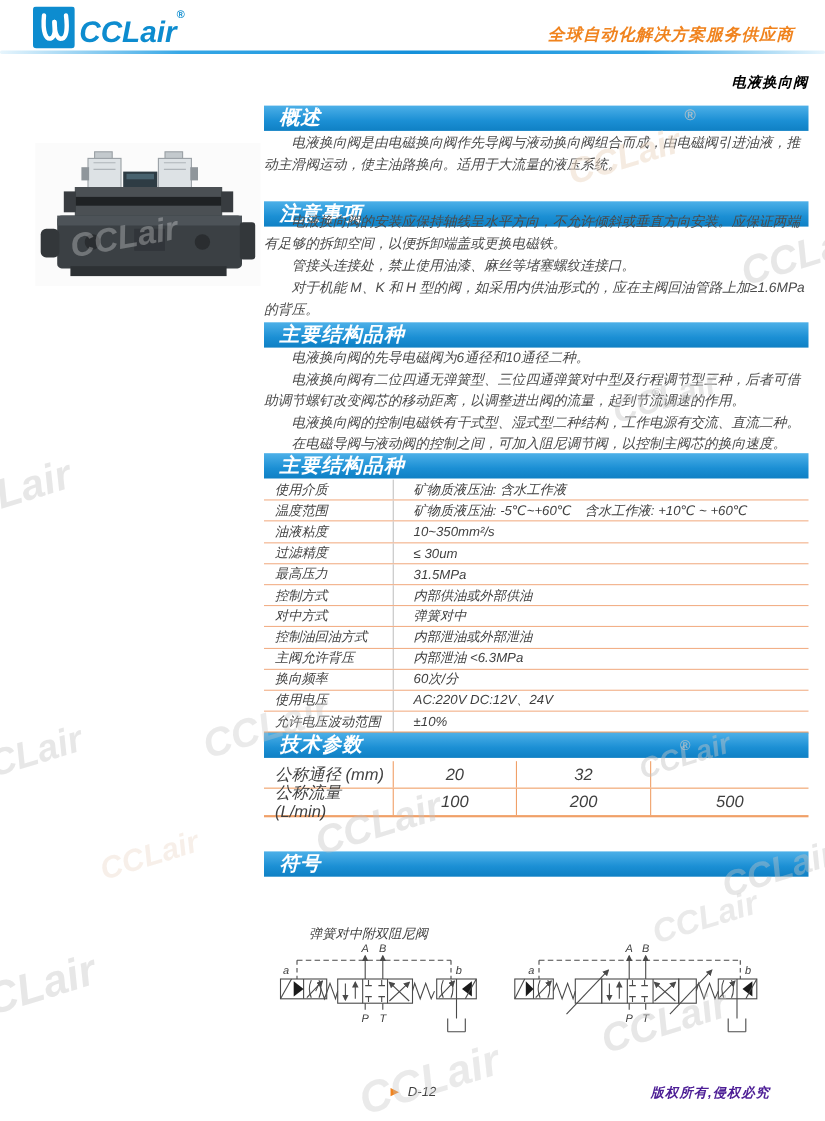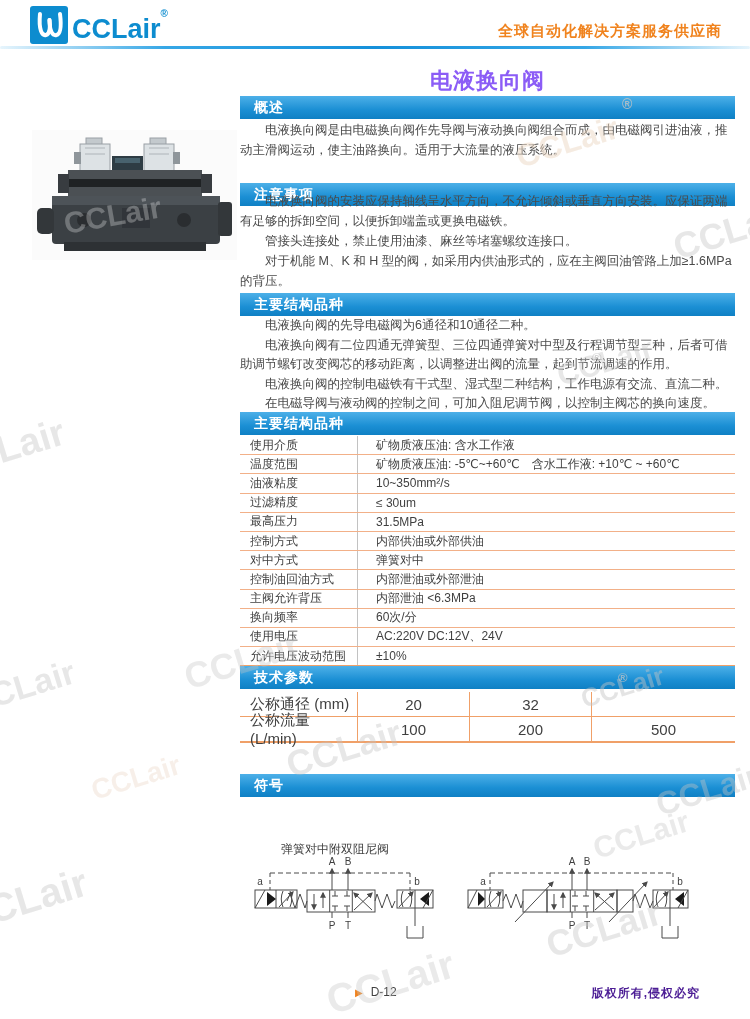--- a/index.html
+++ b/index.html
@@ -1,37 +1,37 @@
 <!DOCTYPE html>
 <html><head>
 <meta charset="utf-8">
 <style>
   html,body{margin:0;padding:0;}
   body{font-family:"Liberation Sans","DejaVu Sans",sans-serif;background:#fff;}
-  #page{position:relative;width:750px;height:1019px;background:#fff;overflow:hidden;}
+  #page{position:relative;width:750px;height:1019px;background:#fff;overflow:hidden;font-style:italic;}
 
   
   .logo-wrap{position:absolute;left:30px;top:6px;display:flex;align-items:flex-start;}
   .logo-mark{width:38px;height:38px;}
   .logo-text{color:#0d8ccf;font-size:27px;font-weight:bold;letter-spacing:0px;margin-left:4px;margin-top:8px;}
   .logo-reg{color:#0d8ccf;font-size:10px;vertical-align:top;position:relative;top:-6px;}
   .tagline{position:absolute;right:28px;top:22px;color:#f0831e;font-size:15px;font-weight:bold;letter-spacing:1px;}
   .header-rule{position:absolute;left:0;top:46px;width:750px;height:3px;border-radius:2px;
     background:linear-gradient(90deg,rgba(160,215,245,0.25) 0%,#36a7e6 22%,#1590da 50%,#36a7e6 78%,rgba(160,215,245,0.25) 100%);}
 
-  .page-title{position:absolute;left:240px;top:66px;width:495px;text-align:center;
-    font-size:22px;font-weight:bold;color:#8b5cf6;letter-spacing:1px;}
+  .page-title{position:absolute;left:240px;top:66px;width:495px;text-align:right;
+    font-size:13px;font-weight:bold;color:#000000;letter-spacing:1px;}
 
   
   .photo{position:absolute;left:32px;top:130px;width:205px;height:130px;}
 
   
   .secbar{position:absolute;left:240px;width:495px;height:23px;line-height:23px;
     background:linear-gradient(180deg,#4db0e8 0%,#1b8fd4 60%,#0f80c4 100%);
-    color:#fff;font-size:14px;font-weight:bold;padding-left:14px;box-sizing:border-box;letter-spacing:1px;}
+    color:#fff;font-size:18px;font-weight:bold;padding-left:14px;box-sizing:border-box;letter-spacing:1px;}
   .sectext{position:absolute;left:240px;width:495px;color:#4a4a4a;font-size:12.5px;}
   .sectext p{margin:0;text-indent:2em;line-height:20px;}
   .sectext.tight p{line-height:19.5px;}
 
   
   .spec-table{position:absolute;left:240px;top:436px;width:495px;font-size:12px;color:#3f3f3f;}
   .spec-row{display:flex;height:18.2px;align-items:center;border-bottom:1px solid #f2b088;}
   .spec-row:last-child{border-bottom:2px solid #f0a068;}
   .spec-label{width:118px;padding-left:10px;box-sizing:border-box;border-right:1px solid #c2c2c2;height:100%;display:flex;align-items:center;}
   .spec-value{padding-left:18px;display:flex;align-items:center;height:100%;}

